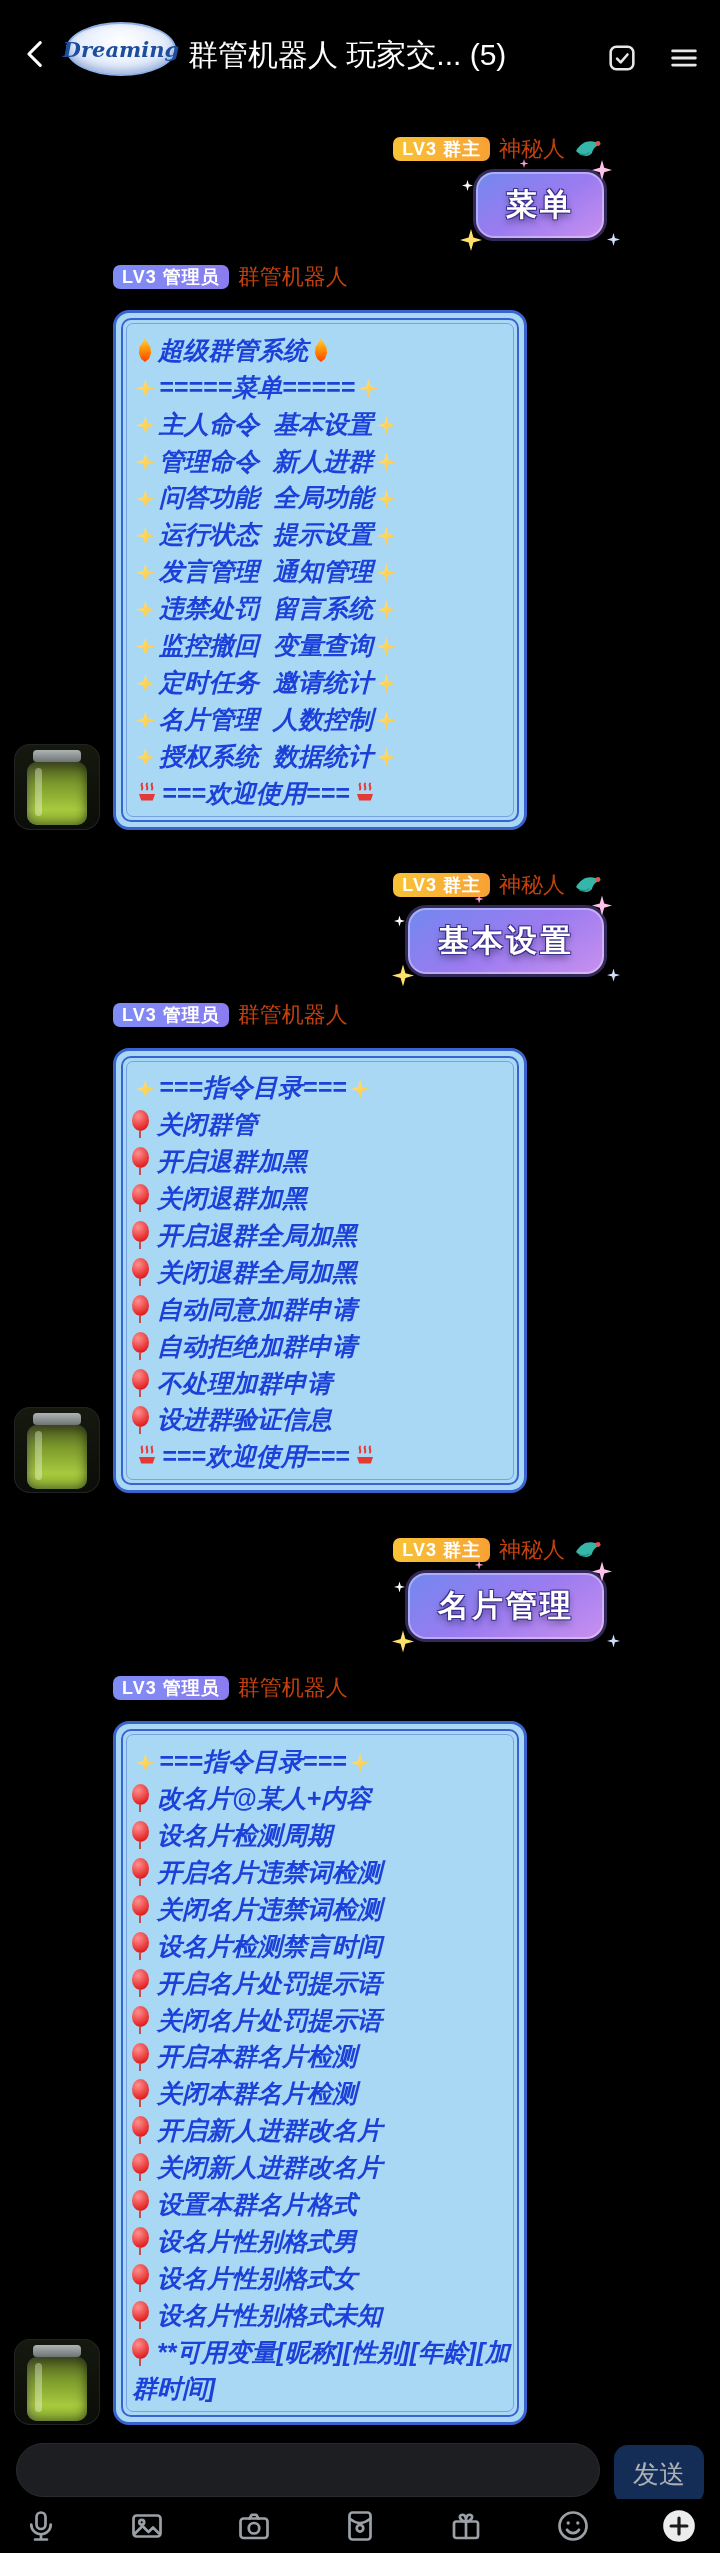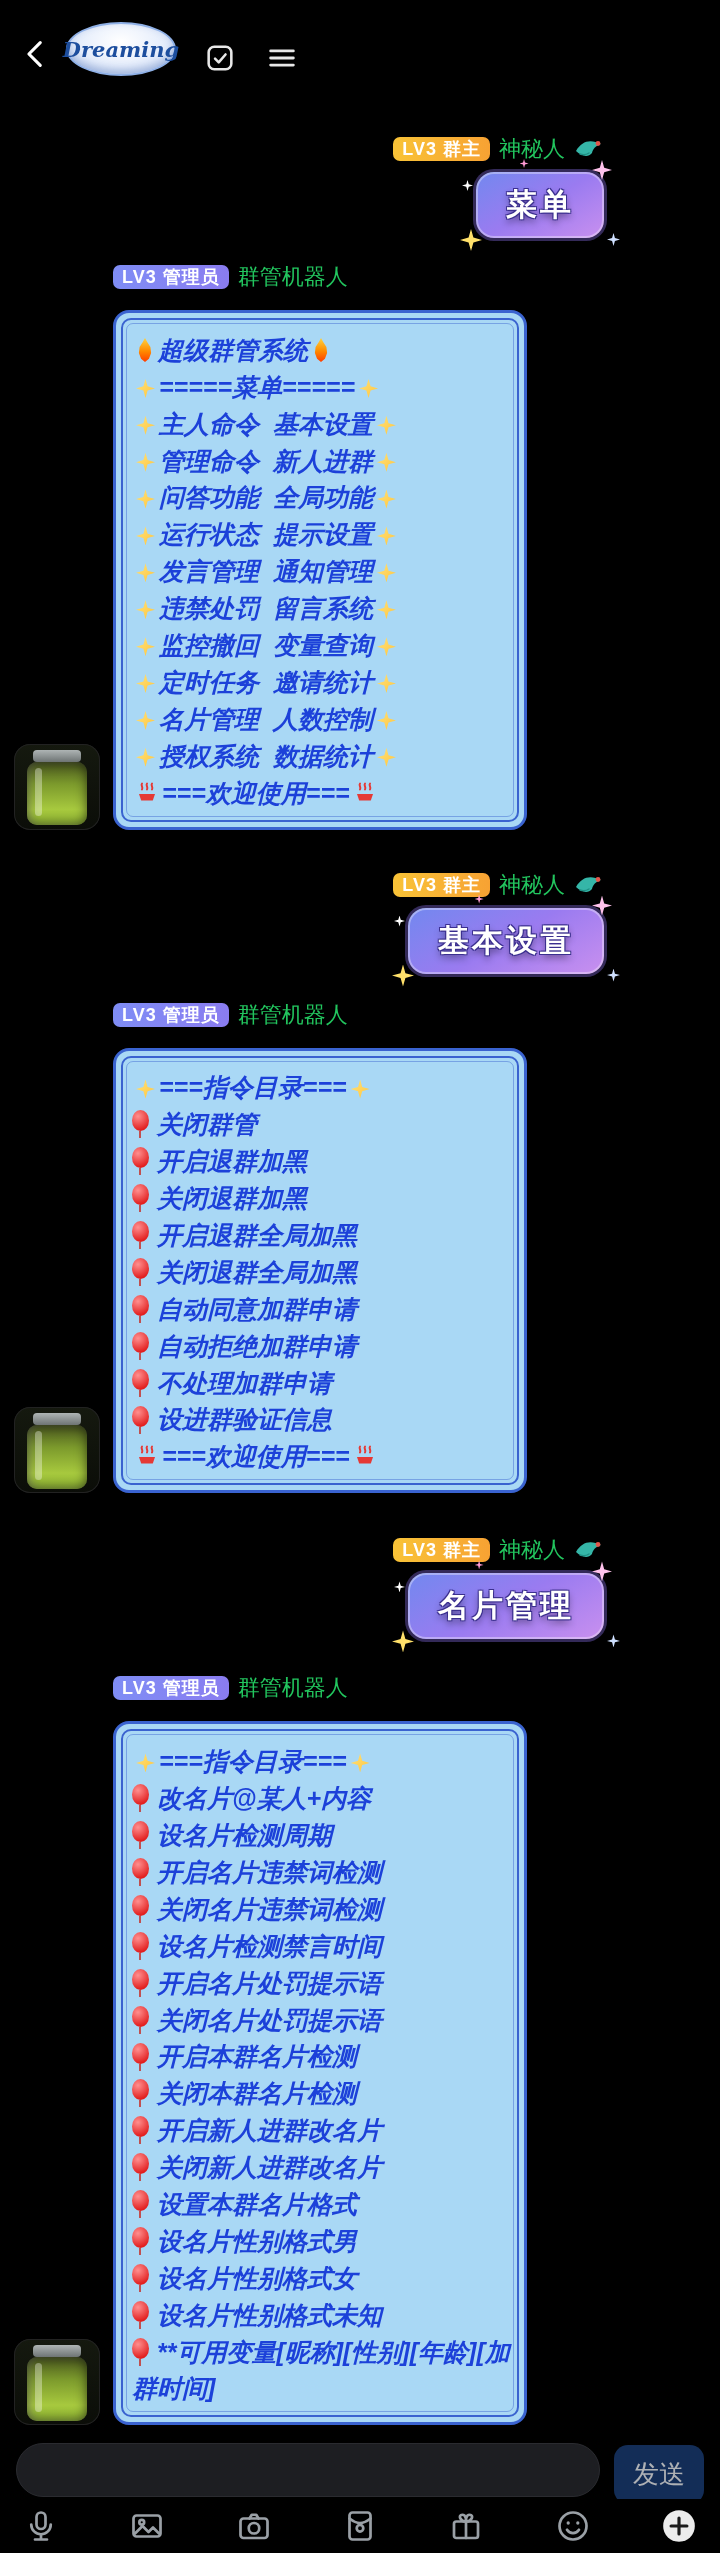--- a/index.html
+++ b/index.html
@@ -23,21 +23,21 @@
   .msg.right{flex-direction:column;align-items:flex-end;padding-right:116px;}
   .msg.left{flex-direction:row;align-items:flex-end;padding-left:14px;gap:13px;}
   .msg-1{margin-top:58px;}.msg-2{margin-top:24px;}.msg-3{margin-top:40px;}
   .msg-4{margin-top:26px;}.msg-5{margin-top:42px;}.msg-6{margin-top:34px;}
 
   .name-row{display:flex;align-items:center;gap:9px;height:30px;}
   .badge{display:inline-flex;align-items:center;height:24px;padding:0 9px;border-radius:7px;
          color:#fff;font-size:18px;font-weight:700;letter-spacing:1px;}
   .badge.owner{background:linear-gradient(90deg,#f9c337,var(--owner-badge,#f7a233));}
   .badge.admin{background:linear-gradient(90deg,#7f8df5,var(--admin-badge,#8a7cf0));}
-  .uname{color:#22c55e;font-size:22px;}
+  .uname{color:#c2410c;font-size:22px;}
   .bird{display:inline-flex;align-items:center;}
 
   .avatar{flex:0 0 auto;width:86px;height:86px;border-radius:16px;background:linear-gradient(180deg,#15190f,#0b0d08);
           position:relative;overflow:hidden;box-shadow:inset 0 0 0 1px #222;}
   .avatar .lid{position:absolute;left:22%;top:7%;width:56%;height:14%;background:linear-gradient(180deg,#aeb4b4,#6e7474);border-radius:4px;}
   .avatar .jar{position:absolute;left:15%;top:21%;width:70%;height:74%;border-radius:10px;
                background:linear-gradient(180deg,#48551e 0%,#7c9a2c 35%,#a7c93e 75%,#8fb433 100%);
                box-shadow:inset 0 0 12px rgba(0,0,0,.65),inset 4px 0 6px rgba(255,255,255,.18);}
   .avatar .glint{position:absolute;left:24%;top:28%;width:8%;height:56%;border-radius:6px;background:rgba(255,255,255,.35);}
 
@@ -100,20 +100,21 @@
 
   <header class="topbar">
     <span class="back">
       <svg width="34" height="34" viewBox="0 0 24 24">
           <path d="M15 4l-8 8 8 8" stroke="#ffffff" stroke-width="2.2" fill="none" stroke-linecap="round" stroke-linejoin="round"></path>
         </svg>
     </span>
     <span class="logo">
       <i>Dreaming</i>
     </span>
+    <span class="title">群管机器人 玩家交... (5)</span>
     <span class="tb-ic">
       <svg width="34" height="34" viewBox="0 0 24 24" fill="none" stroke="#e8e8e8" stroke-width="1.8" stroke-linecap="round" stroke-linejoin="round">
           <rect x="4" y="4" width="16" height="16" rx="4"></rect>
           <path d="M8.5 12.5l2.6 2.6 4.8-5.6"></path>
         </svg>
     </span>
     <span class="tb-ic">
       <svg width="34" height="34" viewBox="0 0 24 24" stroke="#e8e8e8" stroke-width="2" stroke-linecap="round">
           <path d="M4 7h16M4 12h16M4 17h16"></path>
         </svg>

